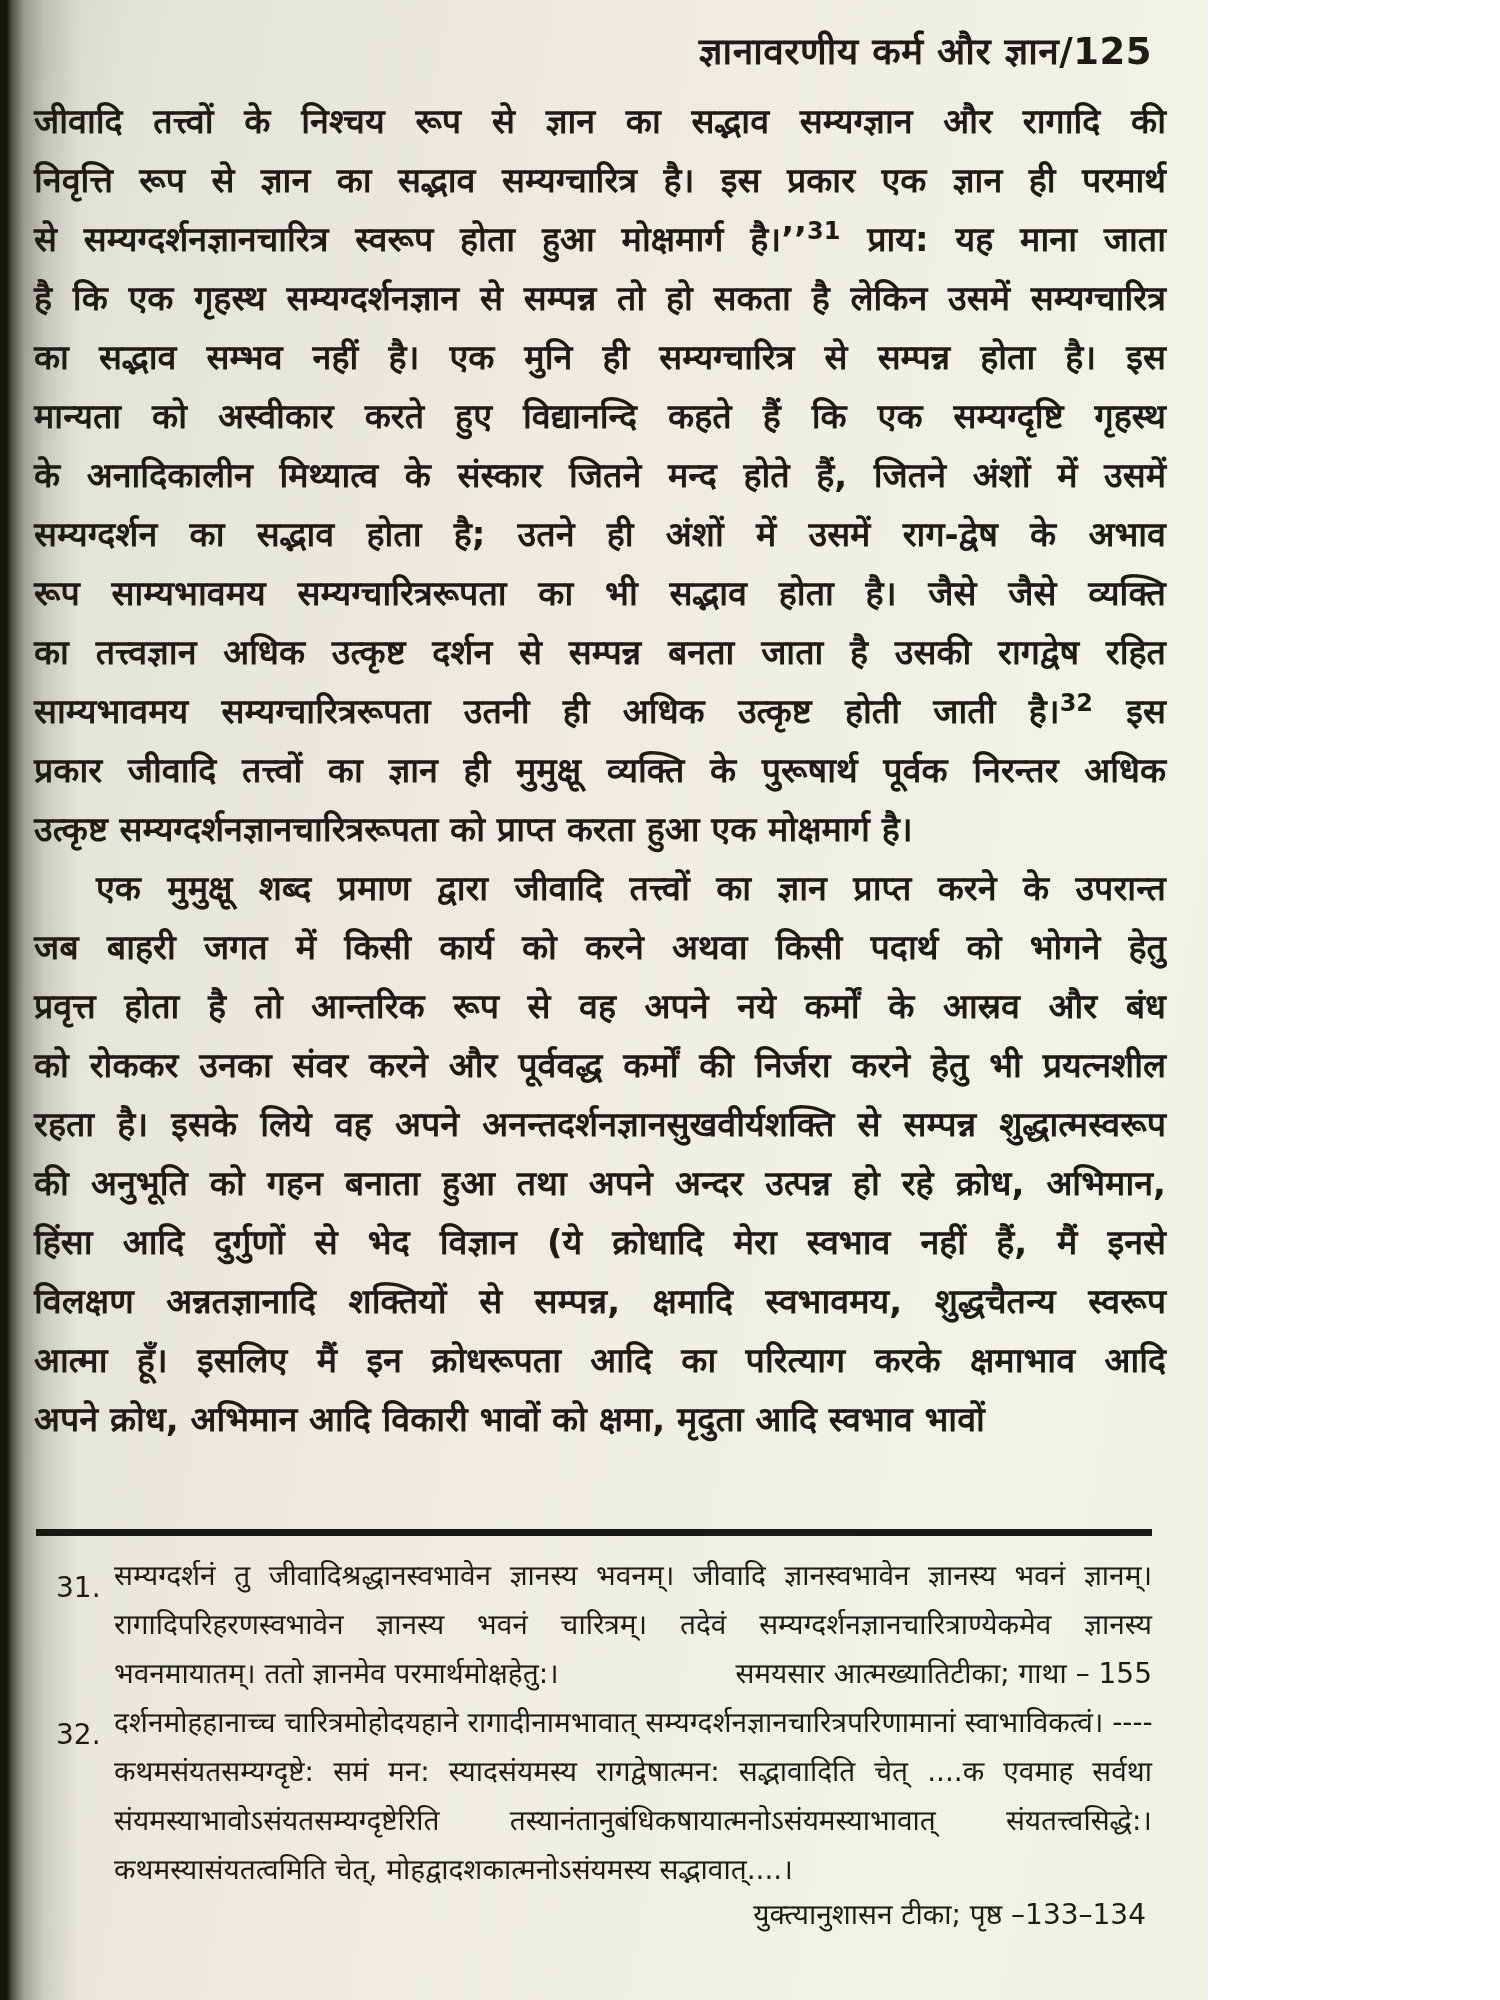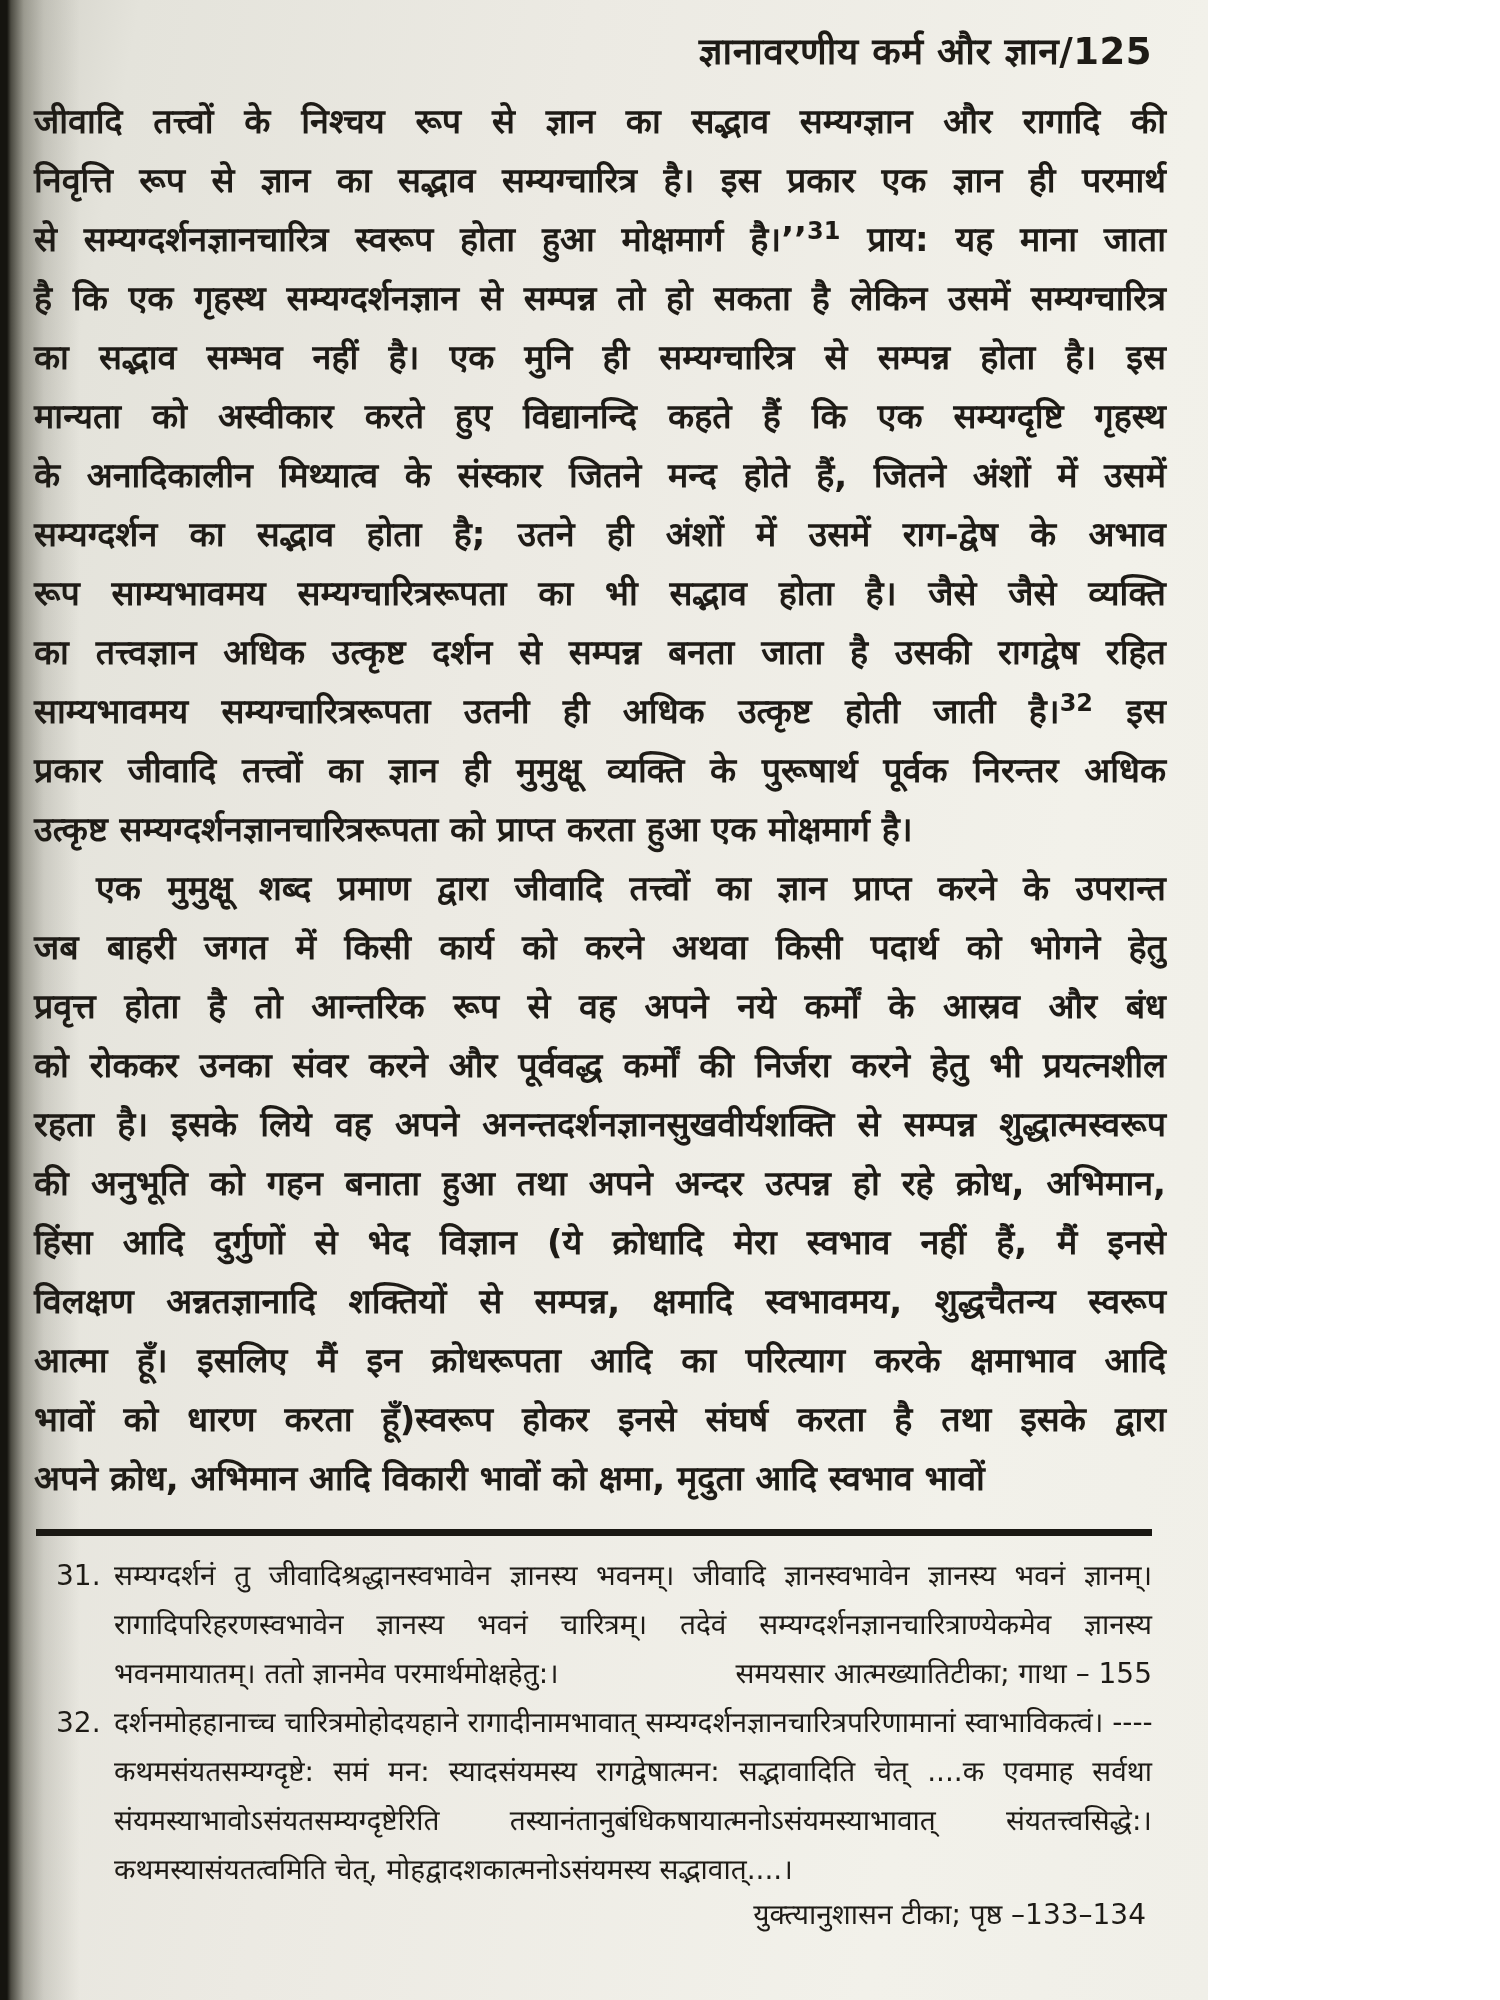--- a/index.html
+++ b/index.html
@@ -21,21 +21,21 @@
   .bl{
     height:59px;line-height:59px;white-space:nowrap;
     text-align:justify;text-align-last:justify;
   }
   .bl.end{text-align-last:left;}
   .bl.indent{text-indent:62px;}
   sup.fnref{font-size:24px;line-height:0;vertical-align:super;letter-spacing:0;}
   .fnrule{position:absolute;top:1529px;left:36px;right:56px;height:7px;background:#1a1813;}
   .fns{position:absolute;top:1551px;left:56px;right:56px;font-size:28px;}
   .fn{position:relative;padding-left:58px;}
-  .fnnum{position:absolute;left:0;top:0;line-height:49px;}
+  .fnnum{position:absolute;left:0;top:12px;line-height:49px;}
   .fl{
     height:49px;line-height:49px;white-space:nowrap;
     text-align:justify;text-align-last:justify;
   }
   .fl.endl{text-align-last:left;}
   .fl.split{display:flex;justify-content:space-between;text-align:left;text-align-last:left;}
   .att{position:absolute;top:1894px;right:62px;font-size:28px;white-space:nowrap;}
 </style>
 </head>
 <body>
@@ -62,21 +62,20 @@
 
     <div class="bl indent">एक मुमुक्षू शब्द प्रमाण द्वारा जीवादि तत्त्वों का ज्ञान प्राप्त करने के उपरान्त</div>
     <div class="bl">जब बाहरी जगत में किसी कार्य को करने अथवा किसी पदार्थ को भोगने हेतु</div>
     <div class="bl">प्रवृत्त होता है तो आन्तरिक रूप से वह अपने नये कर्मों के आस्रव और बंध</div>
     <div class="bl">को रोककर उनका संवर करने और पूर्ववद्ध कर्मों की निर्जरा करने हेतु भी प्रयत्नशील</div>
     <div class="bl">रहता है। इसके लिये वह अपने अनन्तदर्शनज्ञानसुखवीर्यशक्ति से सम्पन्न शुद्धात्मस्वरूप</div>
     <div class="bl">की अनुभूति को गहन बनाता हुआ तथा अपने अन्दर उत्पन्न हो रहे क्रोध, अभिमान,</div>
     <div class="bl">हिंसा आदि दुर्गुणों से भेद विज्ञान (ये क्रोधादि मेरा स्वभाव नहीं हैं, मैं इनसे</div>
     <div class="bl">विलक्षण अन्नतज्ञानादि शक्तियों से सम्पन्न, क्षमादि स्वभावमय, शुद्धचैतन्य स्वरूप</div>
     <div class="bl">आत्मा हूँ। इसलिए मैं इन क्रोधरूपता आदि का परित्याग करके क्षमाभाव आदि</div>
-    <div class="bl">भावों को धारण करता हूँ)स्वरूप होकर इनसे संघर्ष करता है तथा इसके द्वारा</div>
     <div class="bl end">अपने क्रोध, अभिमान आदि विकारी भावों को क्षमा, मृदुता आदि स्वभाव भावों</div>
   </div>
 
   <div class="fnrule"></div>
 
   <div class="fns">
     <div class="fn">
       <span class="fnnum">31.</span>
       <div class="fl">सम्यग्दर्शनं तु जीवादिश्रद्धानस्वभावेन ज्ञानस्य भवनम्। जीवादि ज्ञानस्वभावेन ज्ञानस्य भवनं ज्ञानम्।</div>
       <div class="fl">रागादिपरिहरणस्वभावेन ज्ञानस्य भवनं चारित्रम्। तदेवं सम्यग्दर्शनज्ञानचारित्राण्येकमेव ज्ञानस्य</div>

